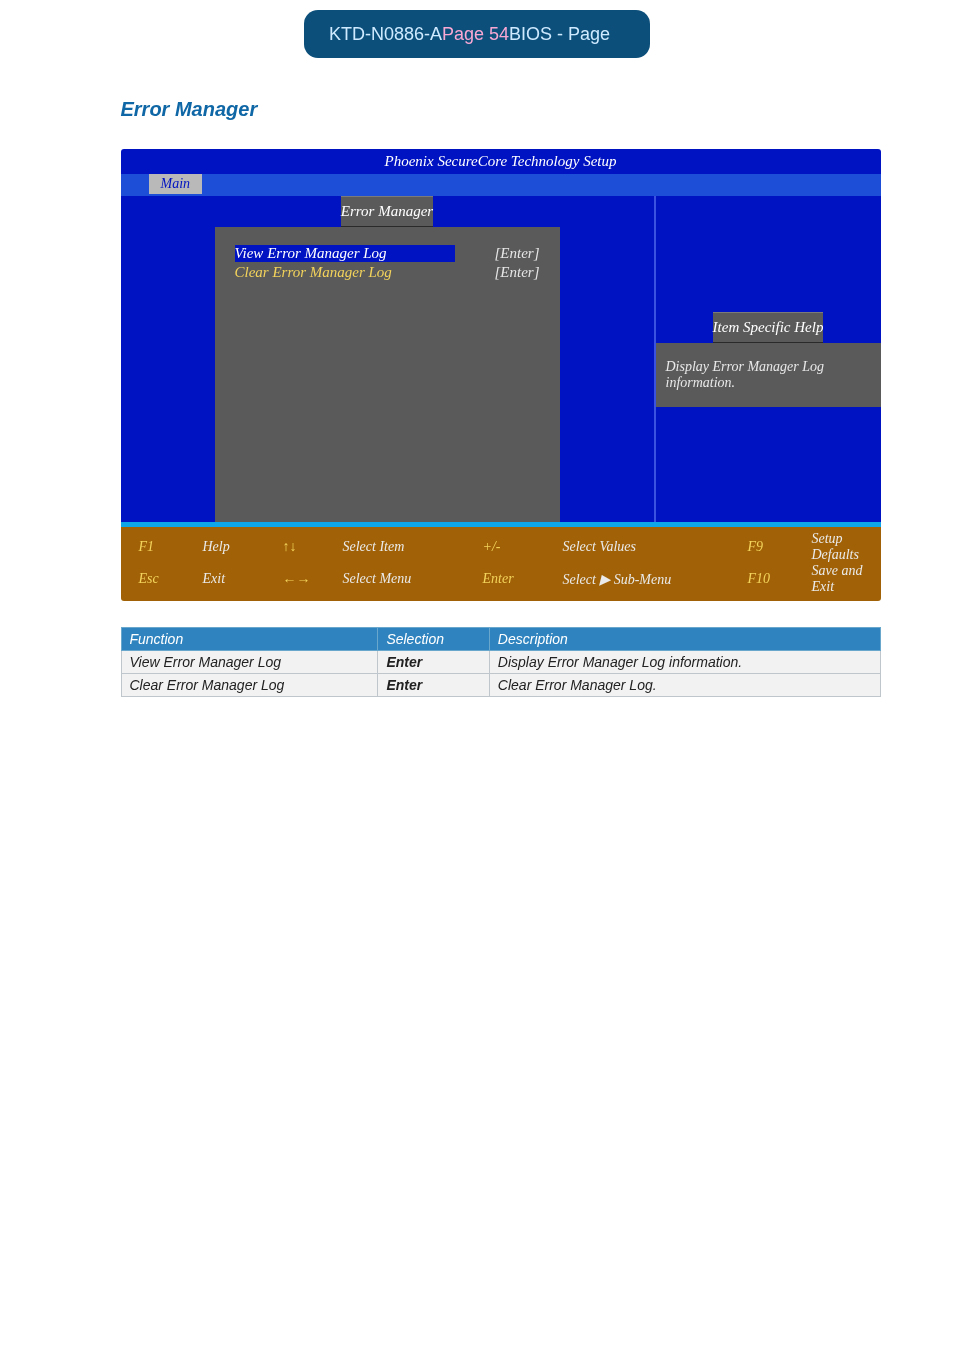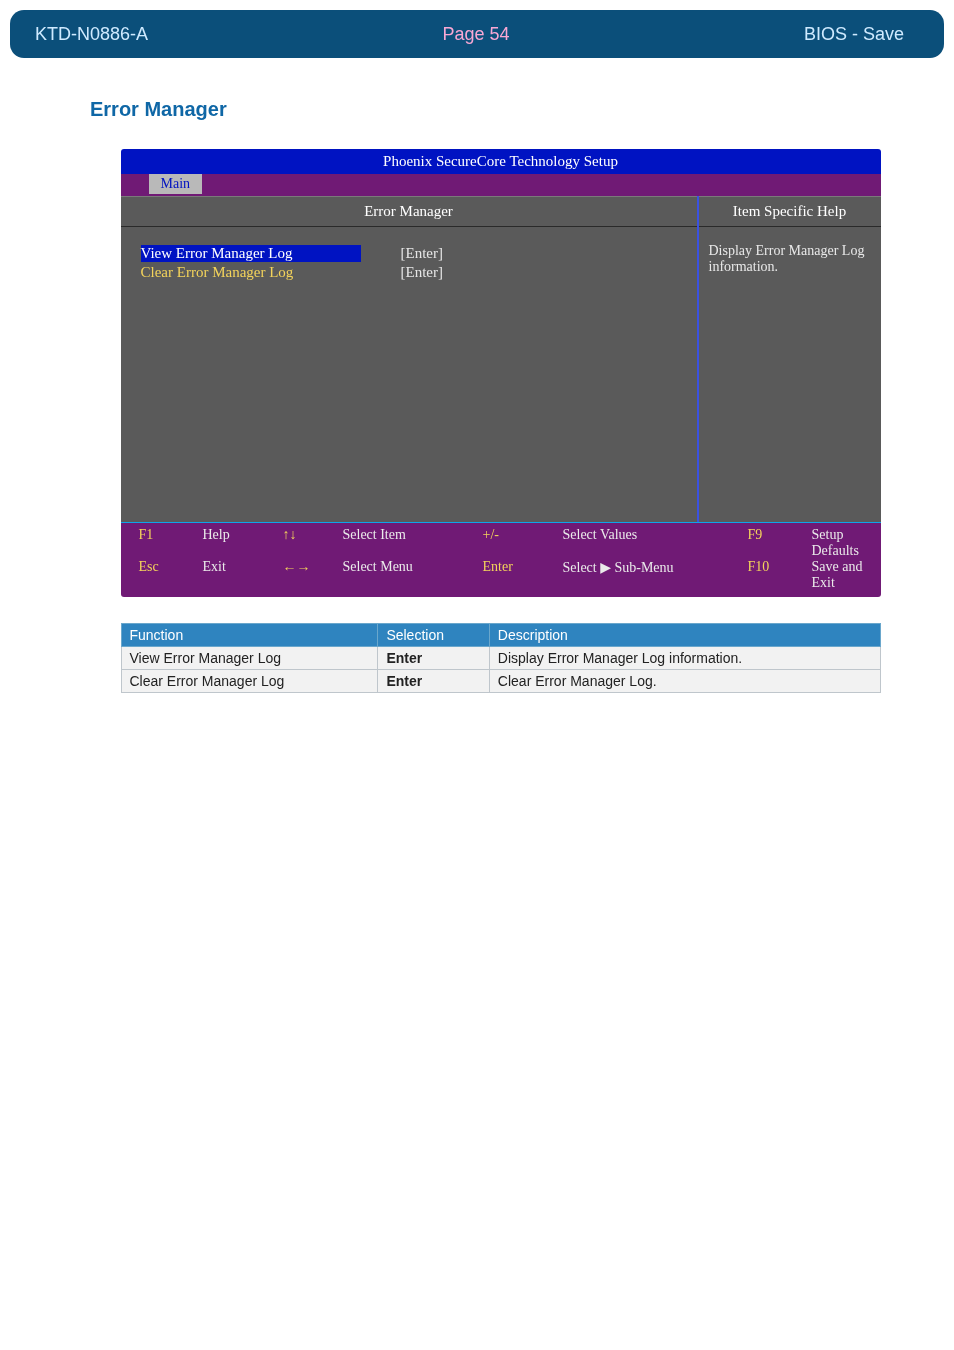--- a/index.html
+++ b/index.html
@@ -1,15 +1,15 @@
 <!DOCTYPE html>
 <html><head>
 <meta charset="utf-8">
 <style>
-  * { box-sizing: border-box; }
+  * { box-sizing: border-box; align-items: center; }
   html, body {
     margin: 0; padding: 0;
     width: 954px; height: 1350px;
     font-family: Arial, sans-serif;
     background: #e6f2ff;
     overflow: hidden;
   }
   .page {
     position: relative;
     width: 954px; height: 1350px;
@@ -31,20 +31,21 @@
     font-size: 18px;
     padding: 0 40px 0 25px;
   }
   .header-bar .hb-left { color: #cfeaff; }
   .header-bar .hb-center { color: #f9a8d4; }
   .header-bar .hb-right { color: #cfeaff; }
 
   .content {
     flex: 1 1 auto;
     padding: 28px 43px 0 90px;
+    font-style: italic;
   }
 
   .section-title {
     color: #0f67a6;
     font-family: "Trebuchet MS", Arial, sans-serif;
     font-size: 20px;
     font-weight: bold;
     margin: 12px 0 28px 0;
   }
 
@@ -58,21 +59,21 @@
   }
   .bios-top {
     background: #0013c2;
     color: #fff;
     text-align: center;
     padding: 4px 0;
     border-top-left-radius: 3px;
     border-top-right-radius: 3px;
   }
   .bios-tabbar {
-    background: #701a75;
+    background: #1d4ed8;
     height: 22px;
     position: relative;
   }
   .bios-tab {
     position: absolute;
     left: 28px; top: 0;
     background: #b9b9b9;
     color: #0013c2;
     padding: 2px 12px;
     font-size: 14px;
@@ -102,36 +103,36 @@
     padding: 18px 20px 90px 20px;
     color: #dedede;
   }
   .bios-row { display: flex; gap: 40px; margin-bottom: 2px; }
   .bios-row .label { width: 220px; }
   .bios-row .val { color: #e6e6e6; }
   .bios-row.selected .label { background: #0013c2; color: #fff; }
   .bios-row .yellow { color: #f3d35b; }
 
   .bios-help {
-    width: 182px;
+    width: 225px;
     display: flex;
     flex-direction: column;
   }
   .bios-help-body {
     background: #5a5a5a;
     flex: 1 1 auto;
     padding: 16px 10px;
     color: #e8e8e8;
     font-size: 14px;
   }
 
   .bios-footer {
-    background: #701a75;
+    background: #a16207;
     padding: 4px 18px 6px 18px;
-    border-top: 1px solid #0ea5e9;
+    border-top: 5px solid #0ea5e9;
     border-bottom-left-radius: 3px;
     border-bottom-right-radius: 3px;
   }
   .bios-footer .frow { display: flex; gap: 30px; font-size: 14px; }
   .bios-footer .k1 { color: #f3d35b; min-width: 34px; }
   .bios-footer .txt { color: #eaeaea; min-width: 50px; }
   .bios-footer .arr { color: #f3d35b; min-width: 30px; }
   .bios-footer .lbl { color: #eaeaea; min-width: 110px; }
   .bios-footer .key2 { color: #f3d35b; min-width: 50px; }
   .bios-footer .lbl2 { color: #eaeaea; min-width: 155px; }
@@ -176,21 +177,21 @@
     font-size: 18px;
   }
 </style>
 </head>
 <body>
 
 <div class="page">
   <div class="header-bar">
     <span class="hb-left">KTD-N0886-A</span>
     <span class="hb-center">Page 54</span>
-    <span class="hb-right">BIOS  - Save</span>
+    <span class="hb-right">BIOS  - Page</span>
   </div>
 
   <div class="content">
     <div class="section-title">Error Manager</div>
 
     <div class="bios">
       <div class="bios-top">Phoenix SecureCore Technology Setup</div>
       <div class="bios-tabbar">
         <div class="bios-tab">Main</div>
       </div>

